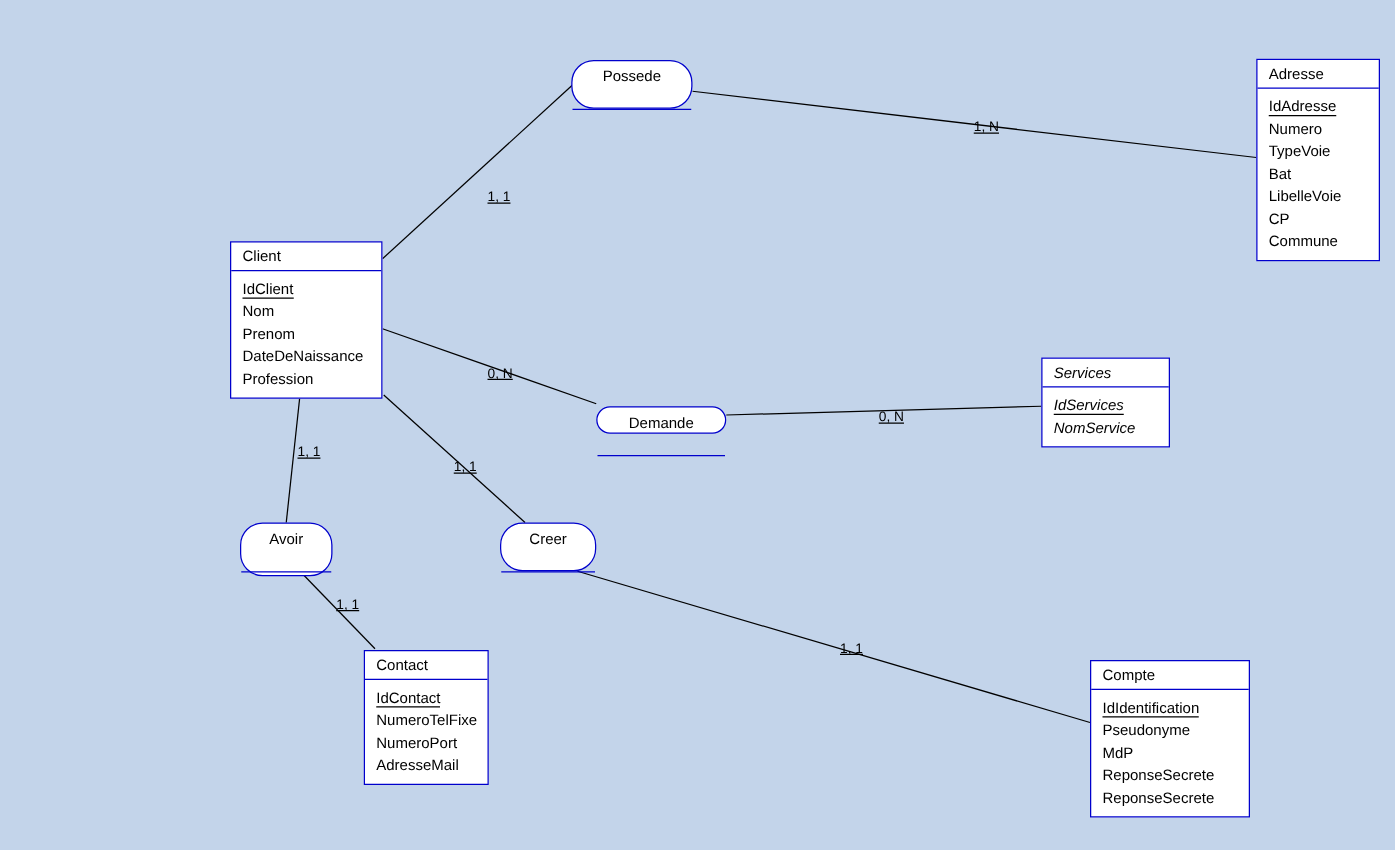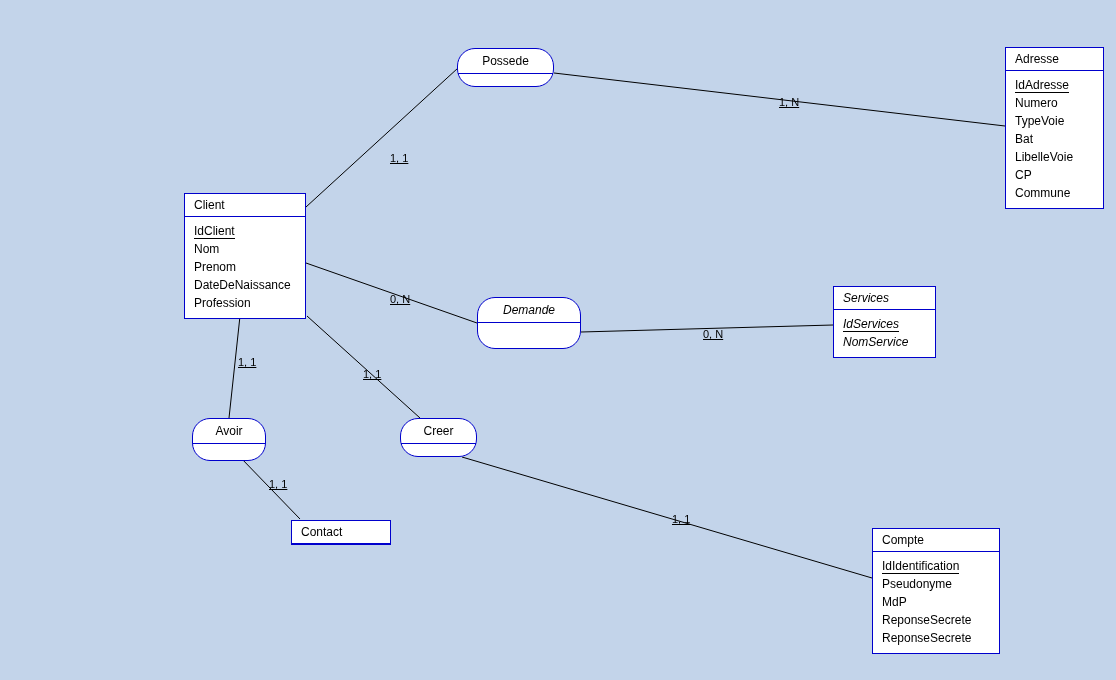--- a/index.html
+++ b/index.html
@@ -62,21 +62,21 @@
     background: #ffffff;
     border: 1px solid #0000cc;
     border-radius: 18px;
     box-sizing: border-box;
   }
   .relation-title {
     font-size: 12px;
     color: #000000;
     text-align: center;
     line-height: 14px;
-    padding: 5px 0 5px 0;
+    padding: 5px 0 19px 0;
     border-bottom: 1px solid #0000cc;
     white-space: nowrap;
   }
   .relation-body {
     height: 12px;
   }
 
   
   .card {
     position: absolute;
@@ -132,39 +132,45 @@
   <div class="entity" style="left:833px; top:286px; width:103px;font-style:italic;">
     <div class="entity-title">Services</div>
     <div class="entity-attrs">
       <div class="attr pk"><span>IdServices</span></div>
       <div class="attr">NomService</div>
     </div>
   </div>
 
   <div class="entity" style="left:291px; top:520px; width:100px;">
     <div class="entity-title">Contact</div>
+    <div class="entity-attrs">
+      <div class="attr pk"><span>IdContact</span></div>
+      <div class="attr">NumeroTelFixe</div>
+      <div class="attr">NumeroPort</div>
+      <div class="attr">AdresseMail</div>
+    </div>
   </div>
 
   <div class="entity" style="left:872px; top:528px; width:128px;">
     <div class="entity-title">Compte</div>
     <div class="entity-attrs">
       <div class="attr pk"><span>IdIdentification</span></div>
       <div class="attr">Pseudonyme</div>
       <div class="attr">MdP</div>
       <div class="attr">ReponseSecrete</div>
       <div class="attr">ReponseSecrete</div>
     </div>
   </div>
 
   <div class="relation" style="left:457px; top:48px; width:97px; height:39px;">
     <div class="relation-title">Possede</div>
     <div class="relation-body"></div>
   </div>
 
-  <div class="relation" style="left:477px; top:297px; width:104px; height:52px;font-style:italic;">
+  <div class="relation" style="left:477px; top:325px; width:104px; height:22px;">
     <div class="relation-title">Demande</div>
     <div class="relation-body"></div>
   </div>
 
   <div class="relation" style="left:192px; top:418px; width:74px; height:43px;">
     <div class="relation-title">Avoir</div>
     <div class="relation-body"></div>
   </div>
 
   <div class="relation" style="left:400px; top:418px; width:77px; height:39px;">

